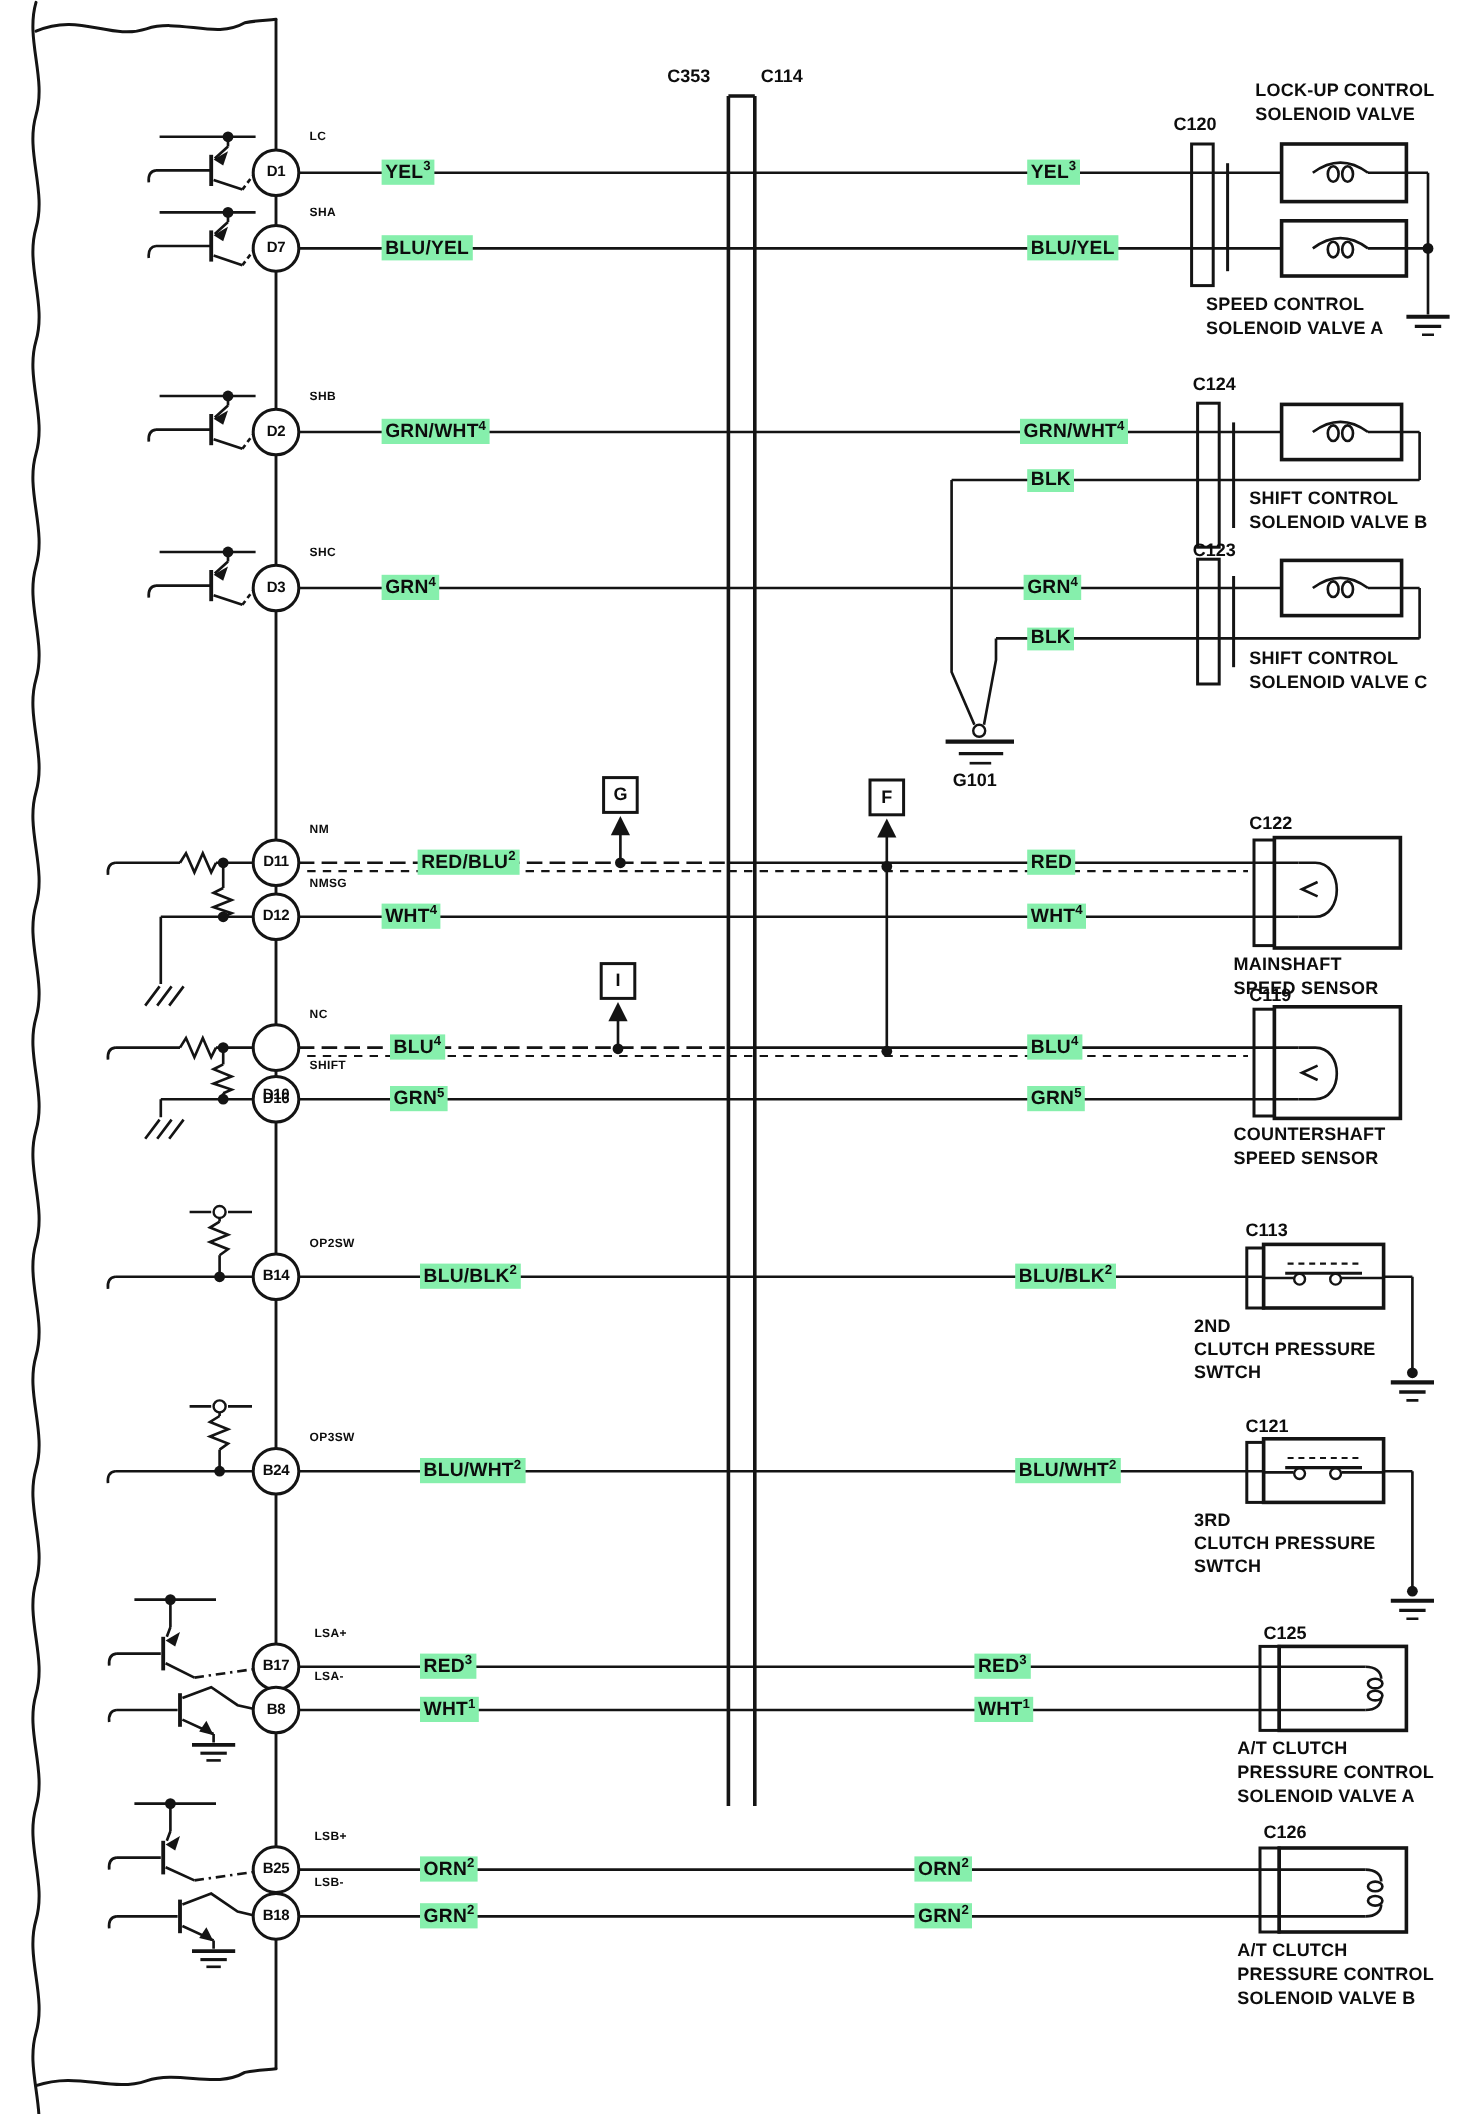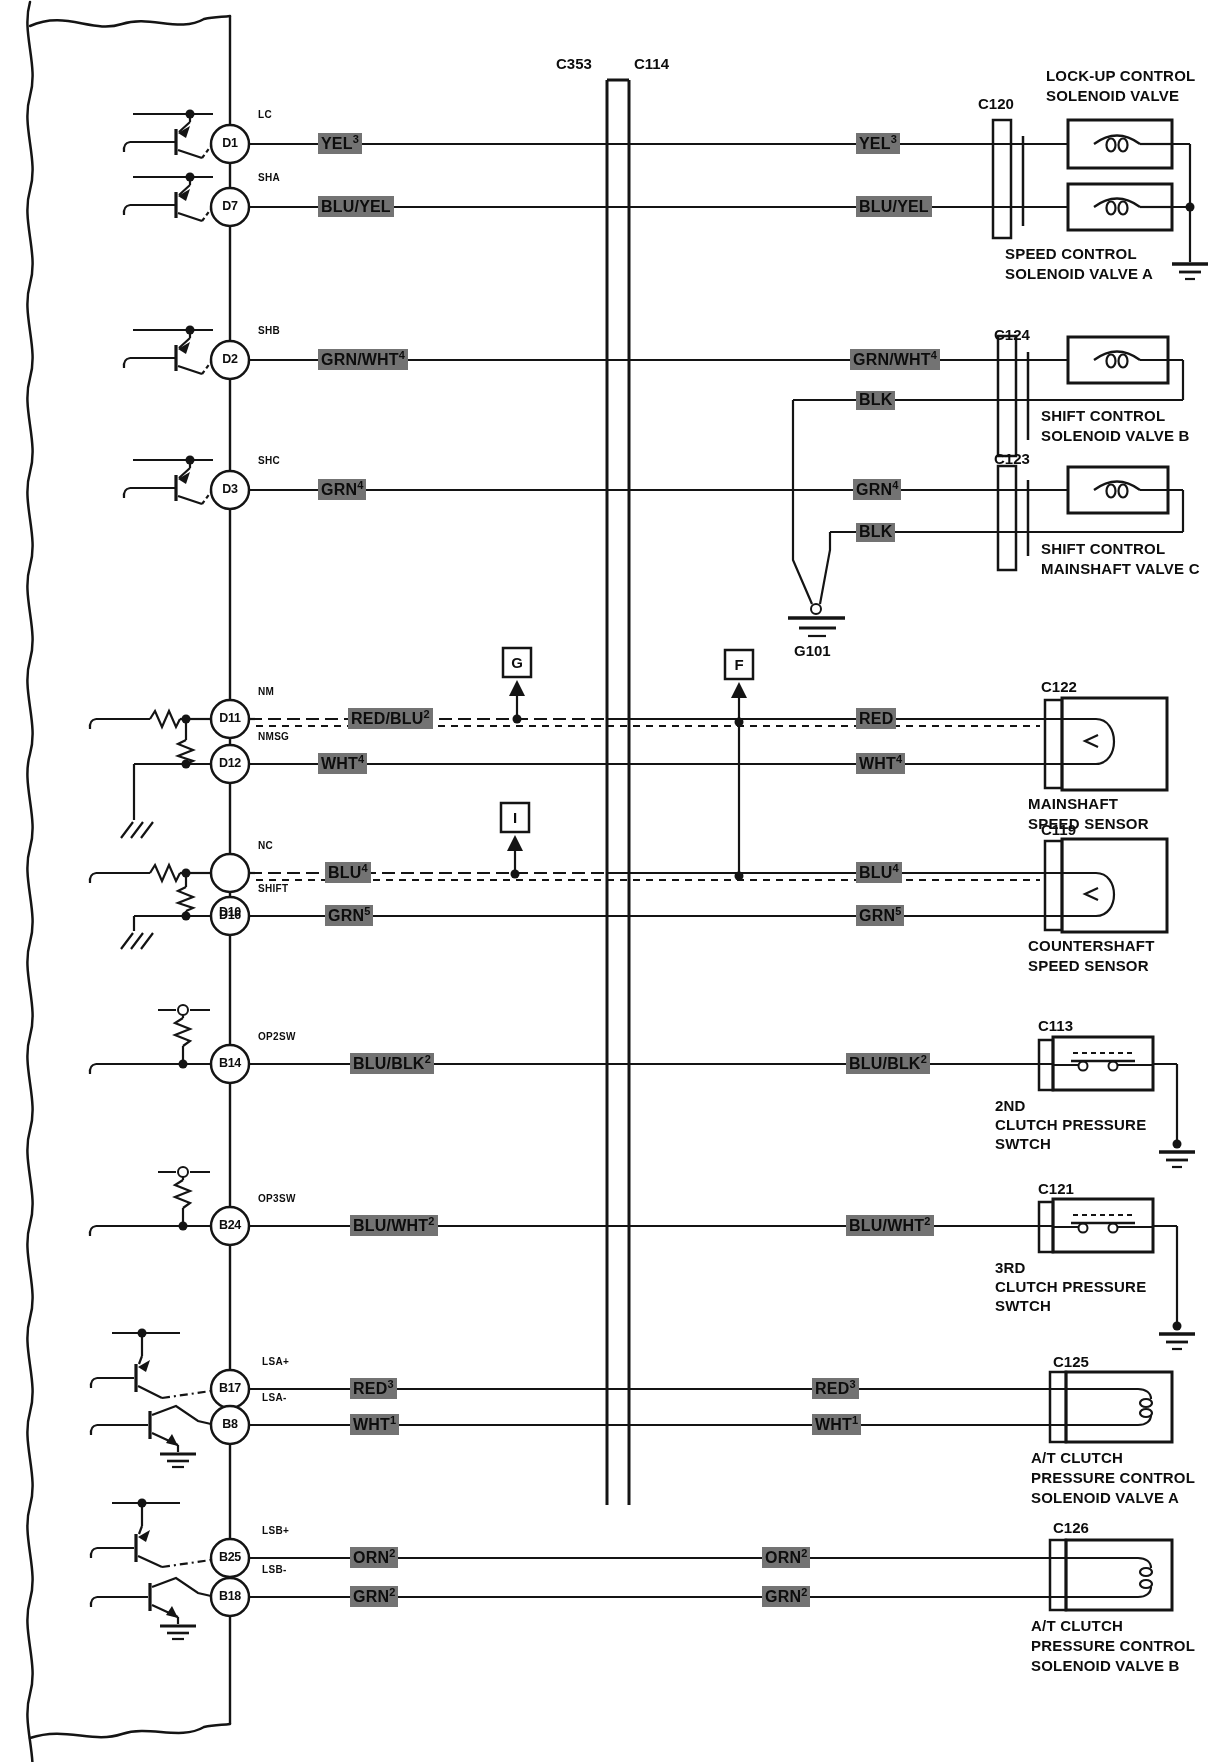--- a/index.html
+++ b/index.html
@@ -1,20 +1,20 @@
 <!DOCTYPE html>
 <html><head>
 <meta charset="utf-8">
 <style>
   html,body{margin:0;padding:0;background:#fff;}
   .page{position:relative;width:1216px;height:1762px;background:#fff;overflow:hidden;
         font-family:"Liberation Sans",sans-serif;font-weight:bold;color:#0d0d0d;padding-left:36px;}
   .page svg{position:absolute;left:0;top:0;}
   .lbl{position:absolute;white-space:nowrap;line-height:1.05;}
-  .wl{font-size:16px;background:#737373;padding:1px 3px;letter-spacing:.2px;}
+  .wl{font-size:16px;background:#86efac;padding:1px 3px;letter-spacing:.2px;}
   .wl sup{font-size:11px;}
   .sig{font-size:10px;letter-spacing:.3px;}
   .pin{font-size:12.5px;width:38px;text-align:center;letter-spacing:-.3px;}
   .comp{font-size:15px;letter-spacing:.2px;}
   .cid{font-size:15px;}
   .ref{font-size:15px;width:28px;height:29px;display:flex;align-items:center;justify-content:center;}
 </style>
 </head>
 <body>
 
@@ -442,37 +442,37 @@
 <div class="lbl wl" style="left:846px;top:1215px"><span>BLU/WHT</span><sup>2</sup></div>
 <div class="lbl wl" style="left:812px;top:1378px"><span>RED</span><sup>3</sup></div>
 <div class="lbl wl" style="left:812px;top:1414px"><span>WHT</span><sup>1</sup></div>
 <div class="lbl wl" style="left:762px;top:1547px"><span>ORN</span><sup>2</sup></div>
 <div class="lbl wl" style="left:762px;top:1586px"><span>GRN</span><sup>2</sup></div>
 
 <div class="lbl wl" style="left:856px;top:391px">BLK</div>
 <div class="lbl wl" style="left:856px;top:523px">BLK</div>
 
 <div class="lbl cid" style="left:978px;top:96px">C120</div>
-<div class="lbl cid" style="left:994px;top:327px">C124</div>
+<div class="lbl cid" style="left:994px;top:313px">C124</div>
 <div class="lbl cid" style="left:994px;top:451px">C123</div>
 <div class="lbl cid" style="left:1041px;top:679px">C122</div>
 <div class="lbl cid" style="left:1041px;top:822px">C119</div>
 <div class="lbl cid" style="left:1038px;top:1018px">C113</div>
 <div class="lbl cid" style="left:1038px;top:1181px">C121</div>
 <div class="lbl cid" style="left:1053px;top:1354px">C125</div>
 <div class="lbl cid" style="left:1053px;top:1520px">C126</div>
 
 <div class="lbl comp" style="left:1046px;top:68px">LOCK-UP CONTROL</div>
 <div class="lbl comp" style="left:1046px;top:88px">SOLENOID VALVE</div>
 <div class="lbl comp" style="left:1005px;top:246px">SPEED CONTROL</div>
 <div class="lbl comp" style="left:1005px;top:266px">SOLENOID VALVE A</div>
 <div class="lbl comp" style="left:1041px;top:408px">SHIFT CONTROL</div>
 <div class="lbl comp" style="left:1041px;top:428px">SOLENOID VALVE B</div>
 <div class="lbl comp" style="left:1041px;top:541px">SHIFT CONTROL</div>
-<div class="lbl comp" style="left:1041px;top:561px">MAINSHAFT VALVE C</div>
+<div class="lbl comp" style="left:1041px;top:561px">SOLENOID VALVE C</div>
 <div class="lbl comp" style="left:1028px;top:796px">MAINSHAFT</div>
 <div class="lbl comp" style="left:1028px;top:816px">SPEED SENSOR</div>
 <div class="lbl comp" style="left:1028px;top:938px">COUNTERSHAFT</div>
 <div class="lbl comp" style="left:1028px;top:958px">SPEED SENSOR</div>
 <div class="lbl comp" style="left:995px;top:1098px">2ND</div>
 <div class="lbl comp" style="left:995px;top:1117px">CLUTCH PRESSURE</div>
 <div class="lbl comp" style="left:995px;top:1136px">SWTCH</div>
 <div class="lbl comp" style="left:995px;top:1260px">3RD</div>
 <div class="lbl comp" style="left:995px;top:1279px">CLUTCH PRESSURE</div>
 <div class="lbl comp" style="left:995px;top:1298px">SWTCH</div>

